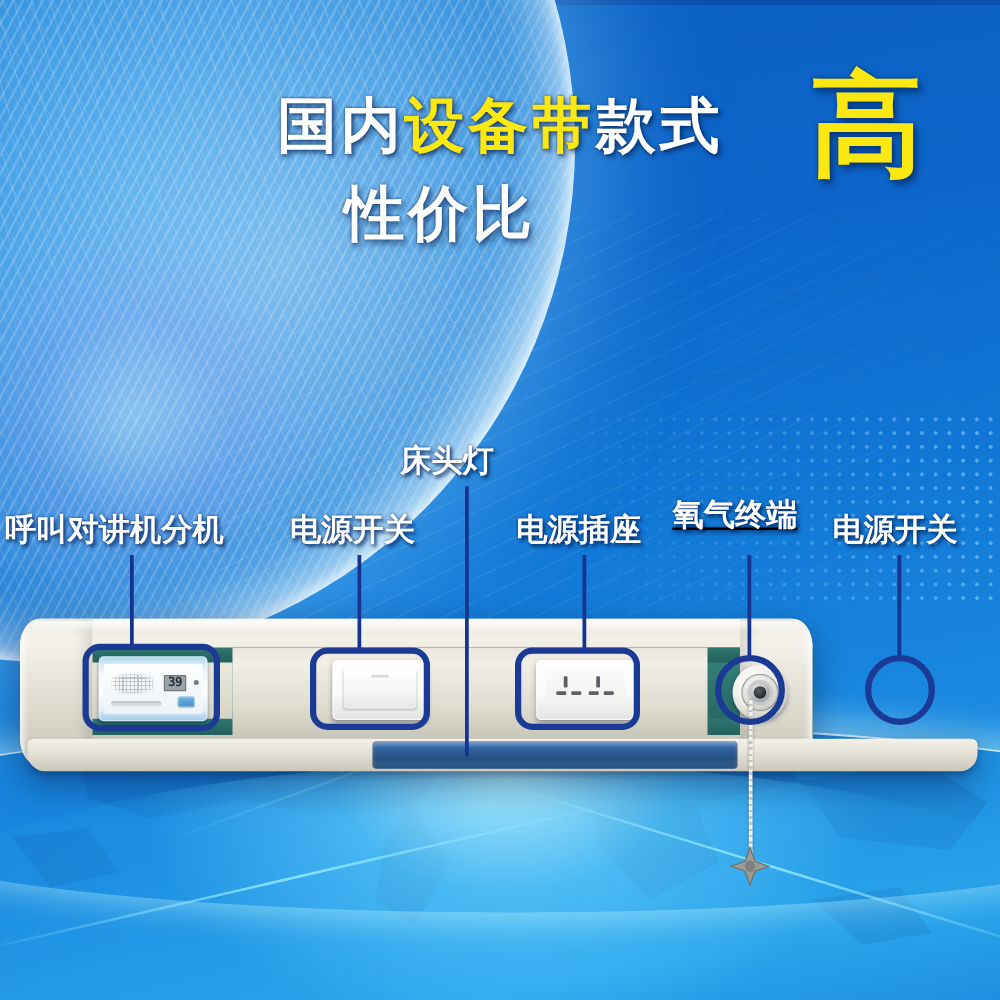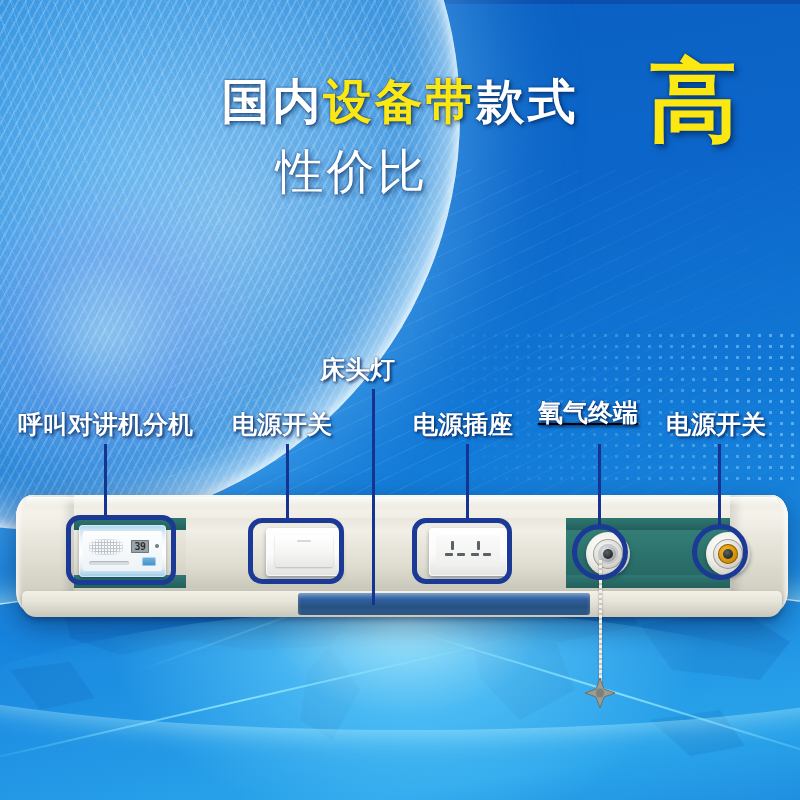--- a/index.html
+++ b/index.html
@@ -83,21 +83,21 @@
   .headline{position:absolute;left:0;top:78px;width:800px;text-align:center;z-index:6;}
   .hl-line1{
     font-size:48px;font-weight:bold;letter-spacing:3px;line-height:1;
     white-space:nowrap;
     text-shadow:0 0 2px rgba(0,40,100,.9), 2px 2px 4px rgba(0,30,80,.65);
   }
   .hl-line1 span{display:inline-block;}
   .w{color:#ffffff;}
   .y{color:#fbe712;}
   .hl-line2{
-    margin-top:22px;font-size:48px;font-weight:normal;letter-spacing:3px;line-height:1;
+    margin-top:22px;font-size:48px;font-weight:bold;letter-spacing:3px;line-height:1;
     color:#ffffff;white-space:nowrap;
     text-shadow:0 0 2px rgba(0,40,100,.9), 2px 3px 5px rgba(0,30,80,.6);
     padding-right:96px;
   }
   .hl-big{
     position:absolute;right:62px;top:56px;
     font-size:90px;font-weight:bold;line-height:1;color:#fbe712;
     text-shadow:0 0 3px rgba(0,40,100,.85), 3px 4px 6px rgba(0,30,80,.55);
   }
 
@@ -107,21 +107,21 @@
   .callout .lbl{
     font-size:25px;font-weight:bold;color:#ffffff;white-space:nowrap;line-height:1;
     text-shadow:0 0 2px rgba(0,45,110,.95), 2px 2px 3px rgba(0,30,80,.7);
   }
   .lead{position:absolute;width:3px;background:#16348f;}
 
   
   .panel-wrap{position:absolute;left:16px;top:495px;width:772px;height:135px;z-index:5;
               filter:drop-shadow(0 9px 14px rgba(0,25,70,.45));}
   .panel{
-    position:absolute;left:0;top:0;width:772px;height:118px;border-radius:16px/22px;
+    position:absolute;left:0;top:0;width:634px;height:118px;border-radius:16px/22px;
     background:linear-gradient(180deg,#e9e7dd 0%,#f2f0e7 14%,#dfdcd0 52%,#cfccc0 76%,#bdbab0 100%);
     box-shadow:inset 0 2px 2px rgba(255,255,255,.85), inset 0 -3px 6px rgba(0,0,0,.18);
     overflow:hidden;
   }
   .panel-top-hl{position:absolute;left:10px;top:2px;right:10px;height:9px;border-radius:8px;
                 background:linear-gradient(180deg,rgba(255,255,255,.9),rgba(255,255,255,0));}
   .stripe{position:absolute;left:0;width:100%;background:#2b6d68;}
   .stripe-top{top:23px;height:12px;background:linear-gradient(180deg,#2f7671,#23605c);}
   .stripe-bot{top:80px;height:13px;background:linear-gradient(180deg,#2f7671,#23605c);}
   .teal-block{
@@ -256,21 +256,21 @@
   <div class="headline">
     <div class="hl-line1">
       <span class="w">国内</span><span class="y">设备带</span><span class="w">款式</span>
     </div>
     <div class="hl-line2">性价比</div>
   </div>
   <div class="hl-big">高</div>
 
   <div class="callouts">
 
-    <div class="callout" style="left:18px;top:412px;">
+    <div class="callout" style="left:4px;top:412px;">
       <div class="lbl">呼叫对讲机分机</div>
     </div>
     <div class="lead" style="left:104px;top:444px;height:76px;"></div>
 
     <div class="callout" style="left:232px;top:412px;">
       <div class="lbl">电源开关</div>
     </div>
     <div class="lead" style="left:286px;top:444px;height:78px;"></div>
 
     <div class="callout" style="left:320px;top:357px;">

